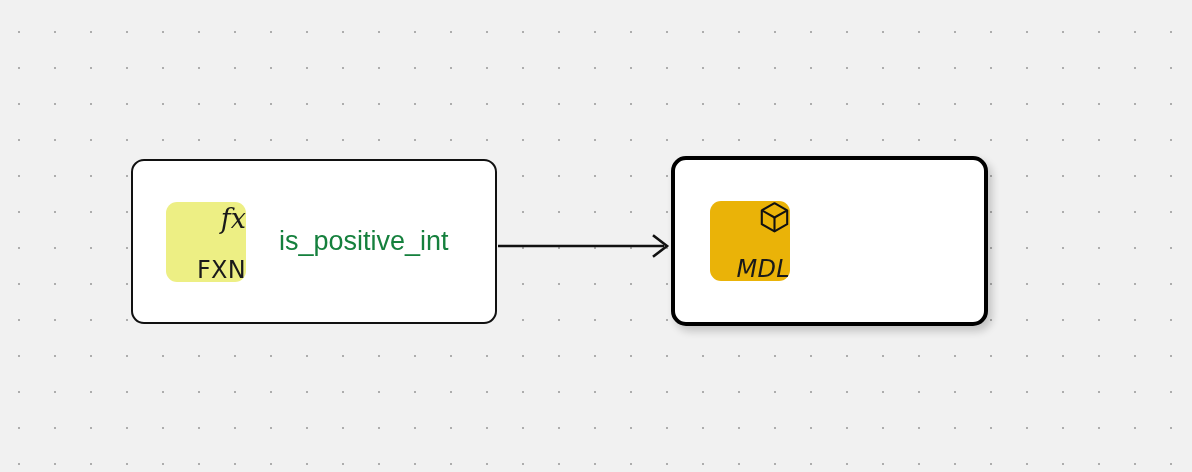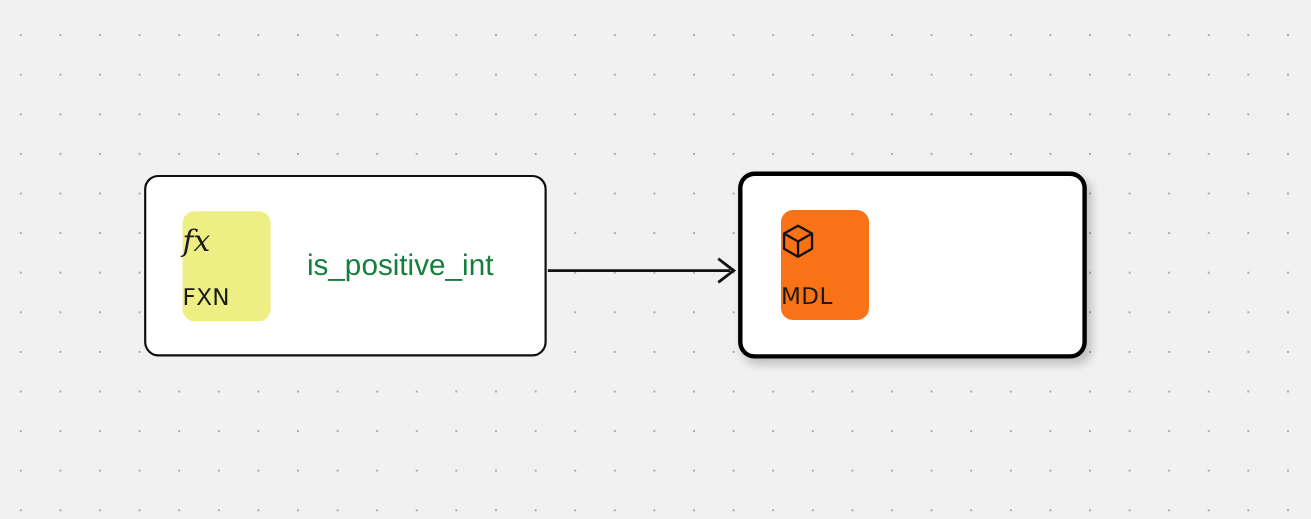--- a/index.html
+++ b/index.html
@@ -61,25 +61,25 @@
     height: 170px;
     border: 4px solid #000000;
     border-radius: 15px;
     box-shadow: 4px 5px 9px rgba(0,0,0,0.20);
   }
 
   
   .badge {
     box-sizing: border-box;
     width: 80px;
-    height: 100px;
+    height: 80px;
     border-radius: 11px;
     display: flex;
     flex-direction: column;
-    align-items: flex-start;
+    align-items: flex-end;
     justify-content: center;
     flex: 0 0 auto;
     gap: 20px;
   }
   .node-fxn .badge { margin-left: 33px; }
   .node-mdl .badge { margin-left: 35px; }
 
   .badge-glyph {
     height: 34px;
     display: flex;
@@ -89,21 +89,21 @@
   }
   .badge-glyph-fx {
     font-family: "DejaVu Serif", serif;
     font-style: italic;
     font-size: 27px;
     color: #1a1a1a;
     letter-spacing: 0px;
   }
   .badge-caption {
     margin-top: 3px;
-    font-size: 21px;
+    font-size: 24px;
     font-family: "DejaVu Sans", sans-serif;
     letter-spacing: 0.3px;
     color: #1a1a1a;
     line-height: 1;
   }
 
   
   .node-title {
     font-size: 27px;
     color: #15803d;
@@ -129,21 +129,21 @@
     <div class="badge" style="background:#edef84;">
       <div class="badge-glyph">
         <span class="badge-glyph-fx">fx</span>
       </div>
       <div class="badge-caption">FXN</div>
     </div>
     <div class="node-title">is_positive_int</div>
   </div>
 
   <div class="node node-mdl">
-    <div class="badge" style="background:#f97316;">
+    <div class="badge" style="background:#eab308;font-style:italic;">
       <div class="badge-glyph">
         <svg width="31" height="33" viewBox="0 0 31 33" fill="none">
           <path d="M15.5 2.2 L28.2 9.3 L28.2 23.2 L15.5 30.4 L2.8 23.2 L2.8 9.3 Z" stroke="#111111" stroke-width="2.1" stroke-linejoin="round" fill="none"></path>
           <path d="M2.8 9.3 L15.5 16.5 L28.2 9.3" stroke="#111111" stroke-width="2.1" stroke-linejoin="round" fill="none"></path>
           <path d="M15.5 16.5 L15.5 30.4" stroke="#111111" stroke-width="2.1" stroke-linejoin="round" fill="none"></path>
         </svg>
       </div>
       <div class="badge-caption">MDL</div>
     </div>
   </div>

